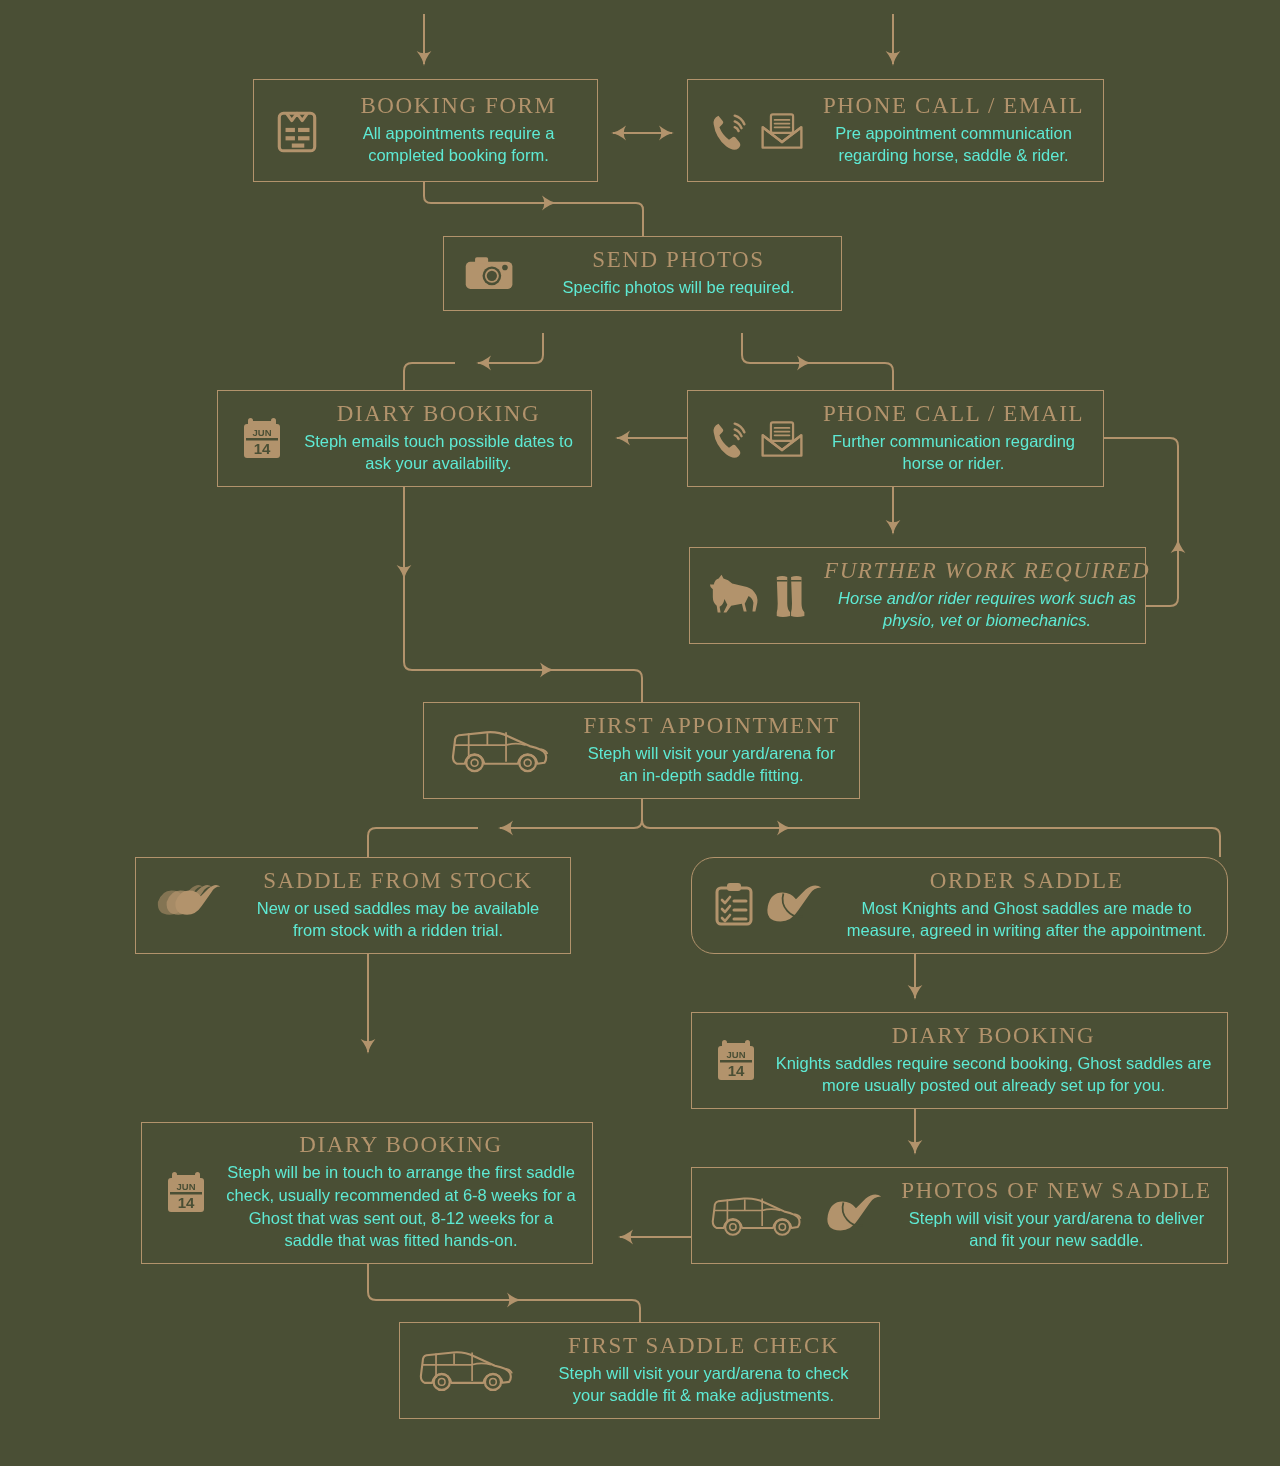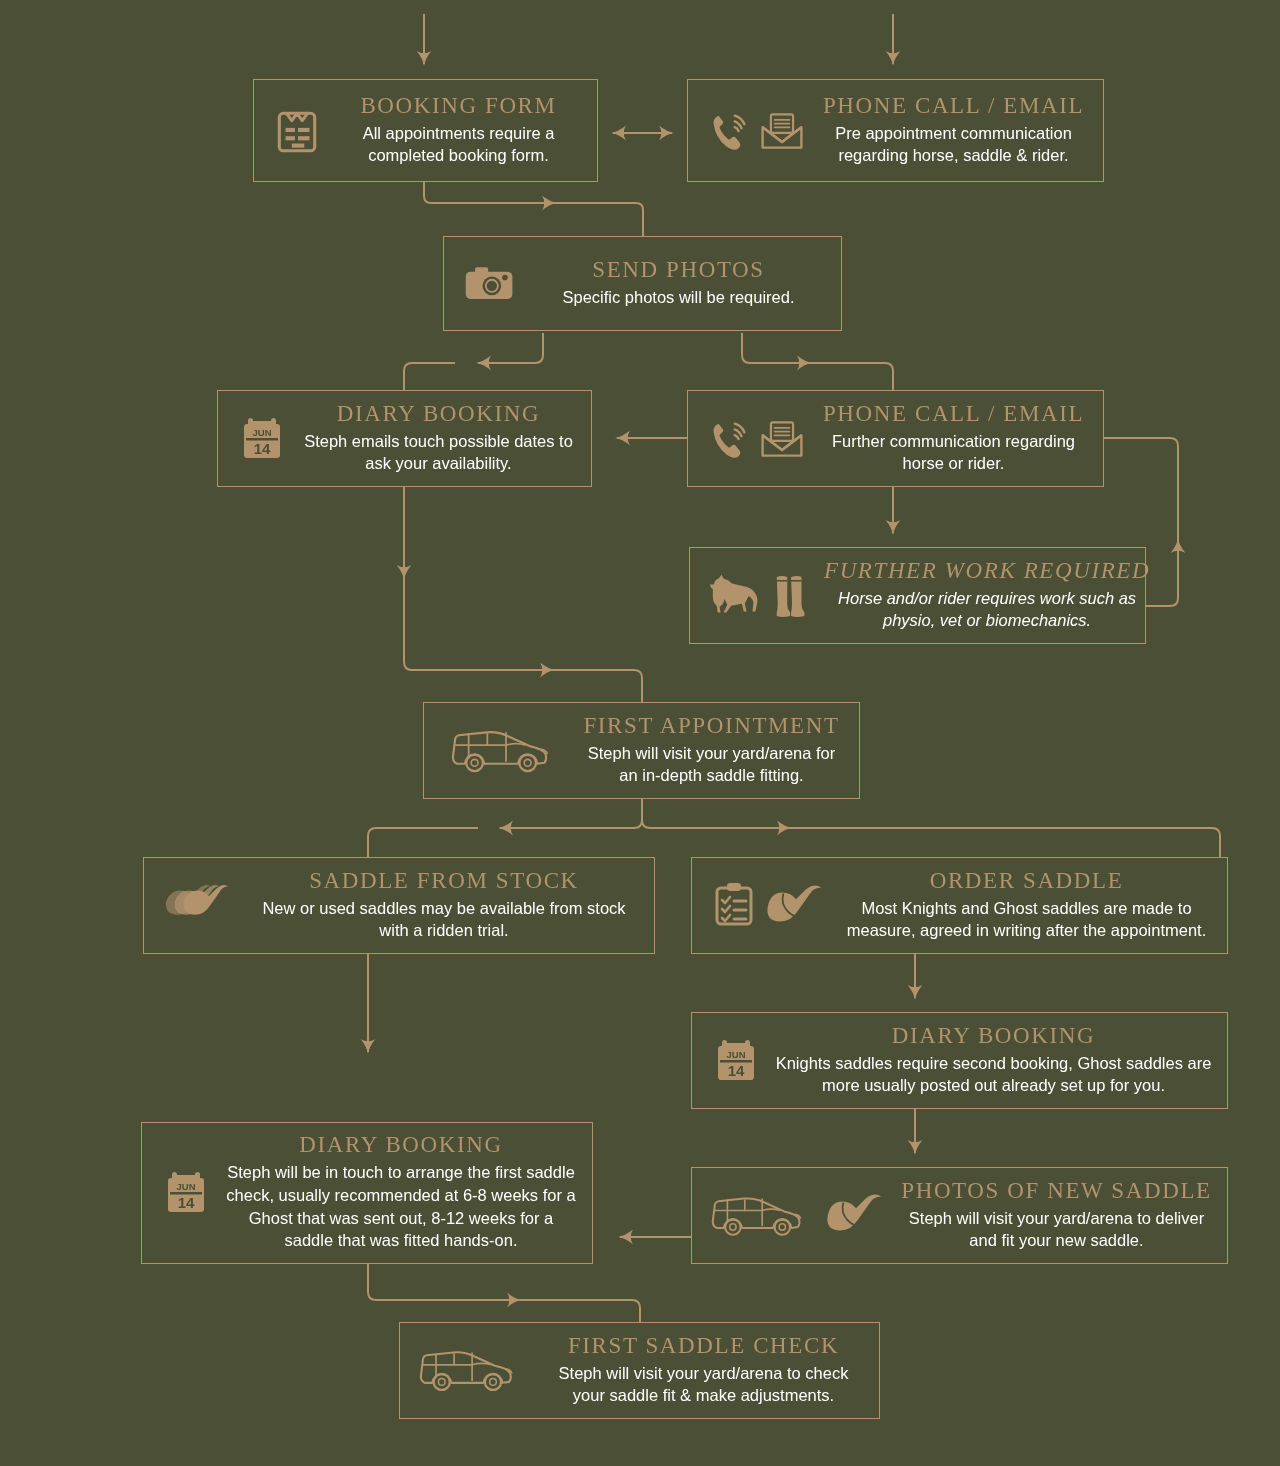--- a/index.html
+++ b/index.html
@@ -36,37 +36,37 @@
     color:#b2936c;
     font-family:"Liberation Serif", serif;
     font-weight:400;
     font-size:23px;
     letter-spacing:1.6px;
     line-height:1.15;
     white-space:nowrap;
     margin-bottom:3px;
   }
   .node .desc{
-    color:#ffffff;
+    color:#5eead4;
     font-size:16.5px;
     line-height:1.35;
     text-align:center;
   }
   .icon svg{display:block;}
 
   
   #n-booking-form      {left:253px; top:79px;  width:345px; height:103px;}
   #n-phone-email-1     {left:687px; top:79px;  width:417px; height:103px;}
-  #n-send-photos       {left:443px; top:236px; width:399px; height:95px;}
+  #n-send-photos       {left:443px; top:236px; width:399px; height:75px;}
   #n-diary-booking-1   {left:217px; top:390px; width:375px; height:97px;}
   #n-phone-email-2     {left:687px; top:390px; width:417px; height:97px;}
   #n-further-work      {left:689px; top:547px; width:457px; height:97px;font-style:italic;}
   #n-first-appointment {left:423px; top:702px; width:437px; height:97px;padding-left:8px;}
-  #n-saddle-stock      {left:143px; top:857px; width:512px; height:97px;}
-  #n-order-saddle      {left:691px; top:857px; width:537px; height:97px;}
+  #n-saddle-stock      {left:135px; top:857px; width:436px; height:97px;}
+  #n-order-saddle      {left:691px; top:857px; width:537px; height:97px;border-radius:23px;}
   #n-diary-booking-2   {left:691px; top:1012px;width:537px; height:97px;}
   #n-diary-booking-3   {left:141px; top:1122px;width:452px; height:142px;}
   #n-fitting-new       {left:691px; top:1167px;width:537px; height:97px;}
   #n-first-check       {left:399px; top:1322px;width:481px; height:97px;}
 
   #n-diary-booking-3 .desc{line-height:1.38;}
 </style>
 </head>
 <body>
 

